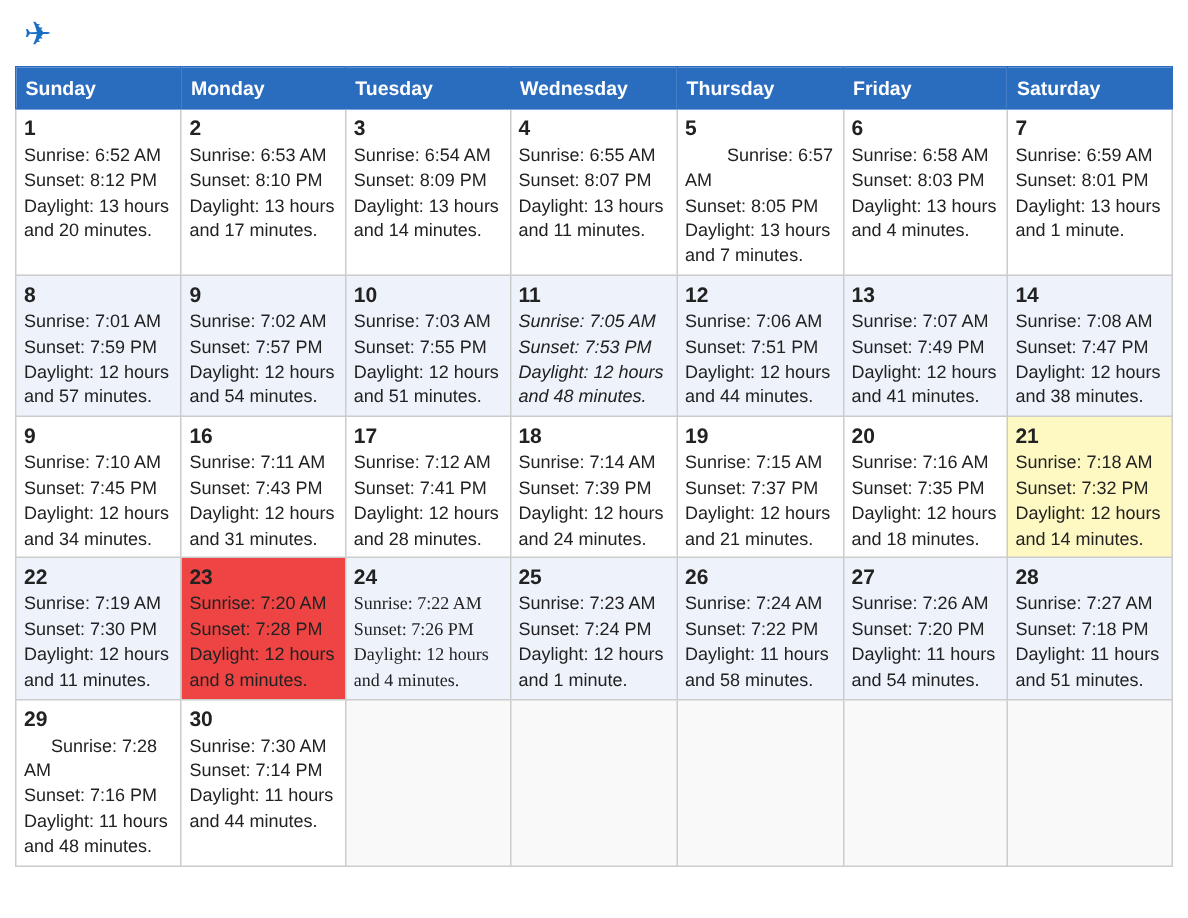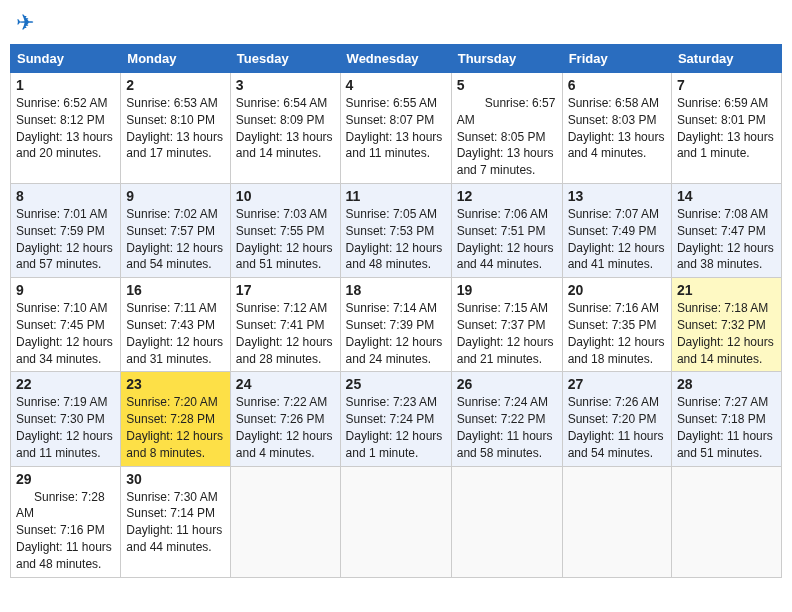--- a/index.html
+++ b/index.html
@@ -154,21 +154,21 @@
       <tr>
         <td style="background: rgb(237, 242, 251);"><span class="day-num">8</span><span class="day-info" style="white-space: pre-line;">Sunrise: 7:01 AM
 Sunset: 7:59 PM
 Daylight: 12 hours and 57 minutes.</span></td>
         <td style="background: rgb(237, 242, 251);"><span class="day-num">9</span><span class="day-info" style="white-space: pre-line;">Sunrise: 7:02 AM
 Sunset: 7:57 PM
 Daylight: 12 hours and 54 minutes.</span></td>
         <td style="background: rgb(237, 242, 251);"><span class="day-num">10</span><span class="day-info" style="white-space: pre-line;">Sunrise: 7:03 AM
 Sunset: 7:55 PM
 Daylight: 12 hours and 51 minutes.</span></td>
-        <td style="background: rgb(237, 242, 251);"><span class="day-num">11</span><span class="day-info" style="white-space: pre-line;">Sunrise: 7:05 AM
+        <td style="background: rgb(237, 242, 251);"><span class="day-num">11</span><span class="day-info" style="white-space: pre-line; font-style: italic;">Sunrise: 7:05 AM
 Sunset: 7:53 PM
 Daylight: 12 hours and 48 minutes.</span></td>
         <td style="background: rgb(237, 242, 251);"><span class="day-num">12</span><span class="day-info" style="white-space: pre-line;">Sunrise: 7:06 AM
 Sunset: 7:51 PM
 Daylight: 12 hours and 44 minutes.</span></td>
         <td style="background: rgb(237, 242, 251);"><span class="day-num">13</span><span class="day-info" style="white-space: pre-line;">Sunrise: 7:07 AM
 Sunset: 7:49 PM
 Daylight: 12 hours and 41 minutes.</span></td>
         <td style="background: rgb(237, 242, 251);"><span class="day-num">14</span><span class="day-info" style="white-space: pre-line;">Sunrise: 7:08 AM
 Sunset: 7:47 PM
@@ -194,24 +194,24 @@
 Sunset: 7:35 PM
 Daylight: 12 hours and 18 minutes.</span></td>
         <td style="background: #fef9c3;"><span class="day-num">21</span><span class="day-info" style="white-space: pre-line;">Sunrise: 7:18 AM
 Sunset: 7:32 PM
 Daylight: 12 hours and 14 minutes.</span></td>
       </tr>
       <tr>
         <td style="background: rgb(237, 242, 251);"><span class="day-num">22</span><span class="day-info" style="white-space: pre-line;">Sunrise: 7:19 AM
 Sunset: 7:30 PM
 Daylight: 12 hours and 11 minutes.</span></td>
-        <td style="background: #fde047;"><span class="day-num">23</span><span class="day-info" style="white-space: pre-line;">Sunrise: 7:20 AM
+        <td style="background: #ef4444;"><span class="day-num">23</span><span class="day-info" style="white-space: pre-line;">Sunrise: 7:20 AM
 Sunset: 7:28 PM
 Daylight: 12 hours and 8 minutes.</span></td>
-        <td style="background: rgb(237, 242, 251);"><span class="day-num">24</span><span class="day-info" style="white-space: pre-line;">Sunrise: 7:22 AM
+        <td style="background: rgb(237, 242, 251);"><span class="day-num">24</span><span class="day-info" style="white-space: pre-line; font-family: Liberation Serif, serif;">Sunrise: 7:22 AM
 Sunset: 7:26 PM
 Daylight: 12 hours and 4 minutes.</span></td>
         <td style="background: rgb(237, 242, 251);"><span class="day-num">25</span><span class="day-info" style="white-space: pre-line;">Sunrise: 7:23 AM
 Sunset: 7:24 PM
 Daylight: 12 hours and 1 minute.</span></td>
         <td style="background: rgb(237, 242, 251);"><span class="day-num">26</span><span class="day-info" style="white-space: pre-line;">Sunrise: 7:24 AM
 Sunset: 7:22 PM
 Daylight: 11 hours and 58 minutes.</span></td>
         <td style="background: rgb(237, 242, 251);"><span class="day-num">27</span><span class="day-info" style="white-space: pre-line;">Sunrise: 7:26 AM
 Sunset: 7:20 PM

